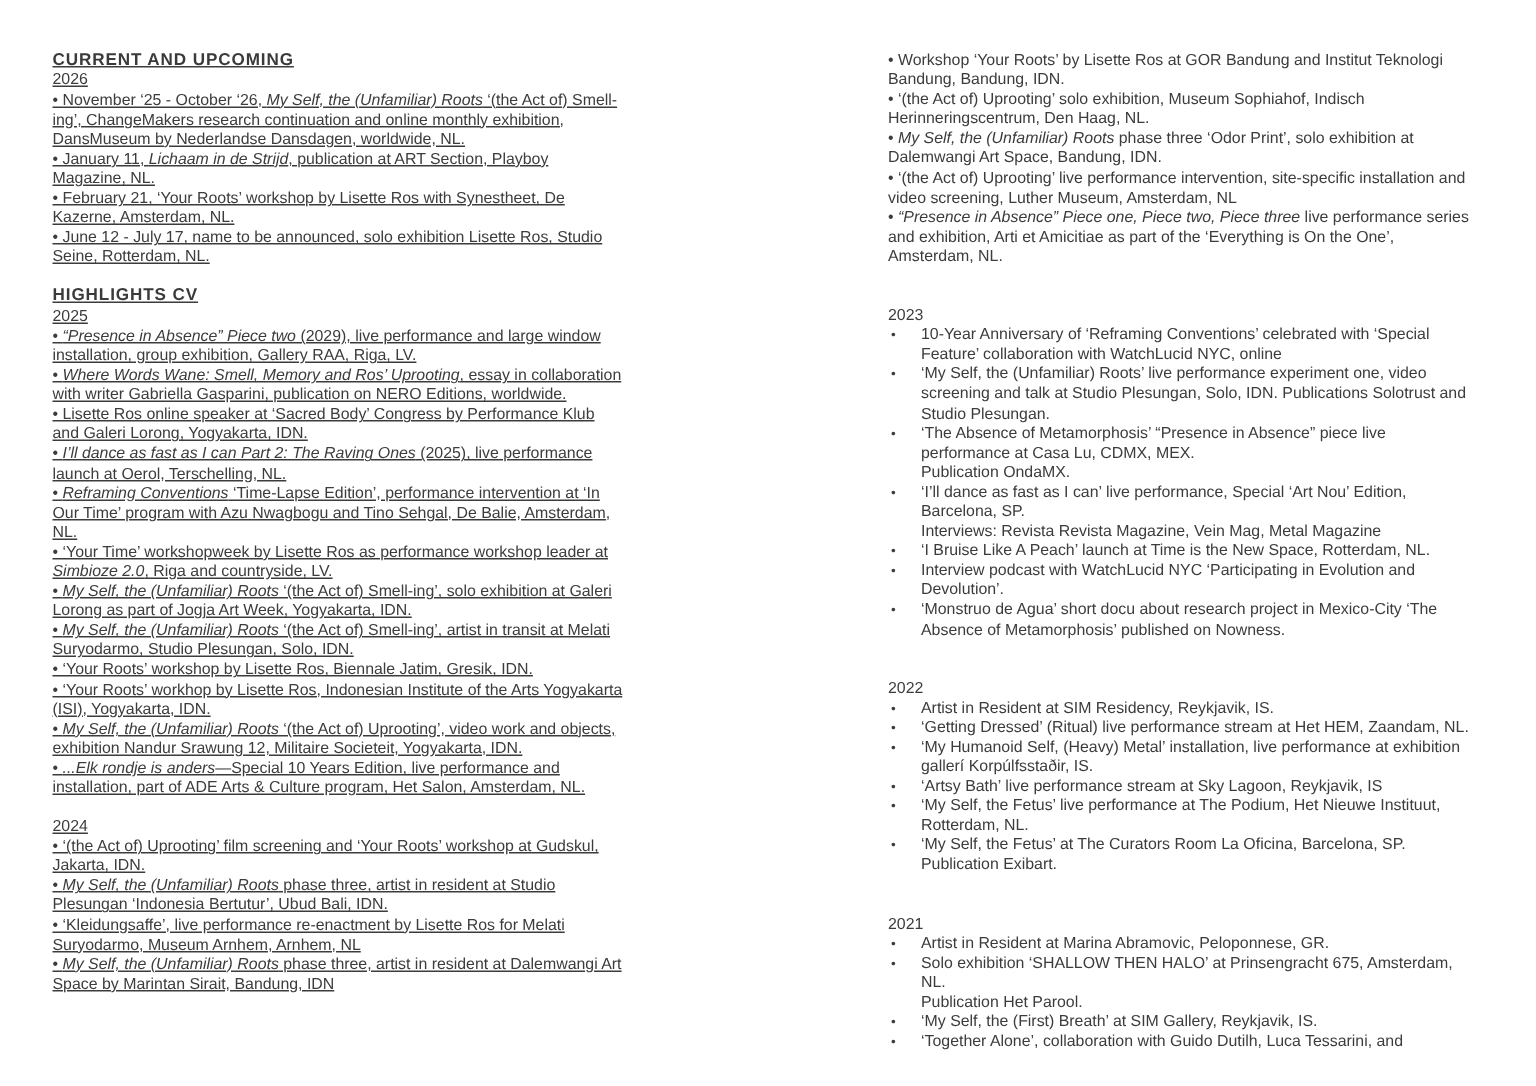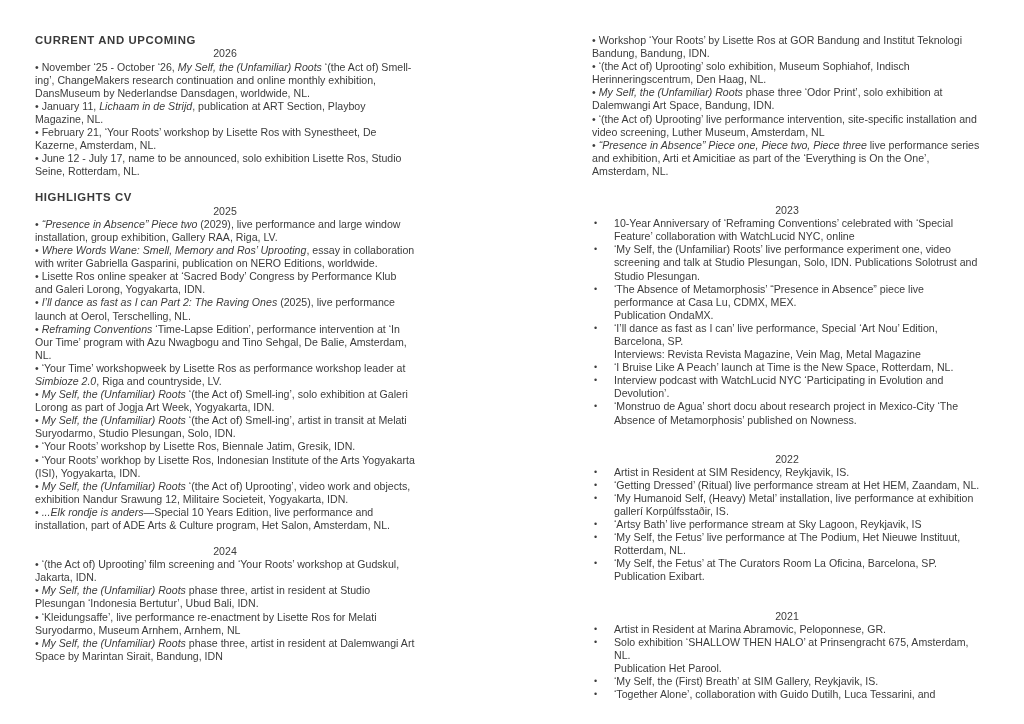--- a/index.html
+++ b/index.html
@@ -1,22 +1,22 @@
 <!DOCTYPE html>
 <html><head>
 <meta charset="utf-8">
 <style>
   html, body { margin: 0; padding: 0; background: #ffffff; }
   body { width: 1024px; height: 724px; position: relative; overflow: hidden;
          font-family: "Liberation Sans", sans-serif; color: #3c3c3c; }
   .col { position: absolute; top: 34px; font-size: 10.6px; line-height: 13.1px; }
-  .col-left { left: 35px; width: 380px; }
+  .col-left { left: 35px; width: 380px; text-decoration: underline; }
   .col-right { left: 592px; width: 390px; top: 34px; }
   .heading { font-weight: bold; font-size: 11.4px; letter-spacing: 0.6px; color: #3a3a3a; margin: 0; line-height: 13.4px; }
-  .year { margin: 0; text-align: center; }
+  .year { margin: 0; }
   .section { margin-bottom: 13px; }
   .para { margin: 0; }
   .para i { font-style: italic; }
   ul.bl { list-style: none; margin: 0; padding: 0; }
   ul.bl li { position: relative; padding-left: 22px; margin: 0; }
   ul.bl li::before { content: "•"; position: absolute; left: 2px; top: 0; font-size: 9px; }
   .sub { display: block; }
   .gap { height: 13px; }
 </style>
 </head>

